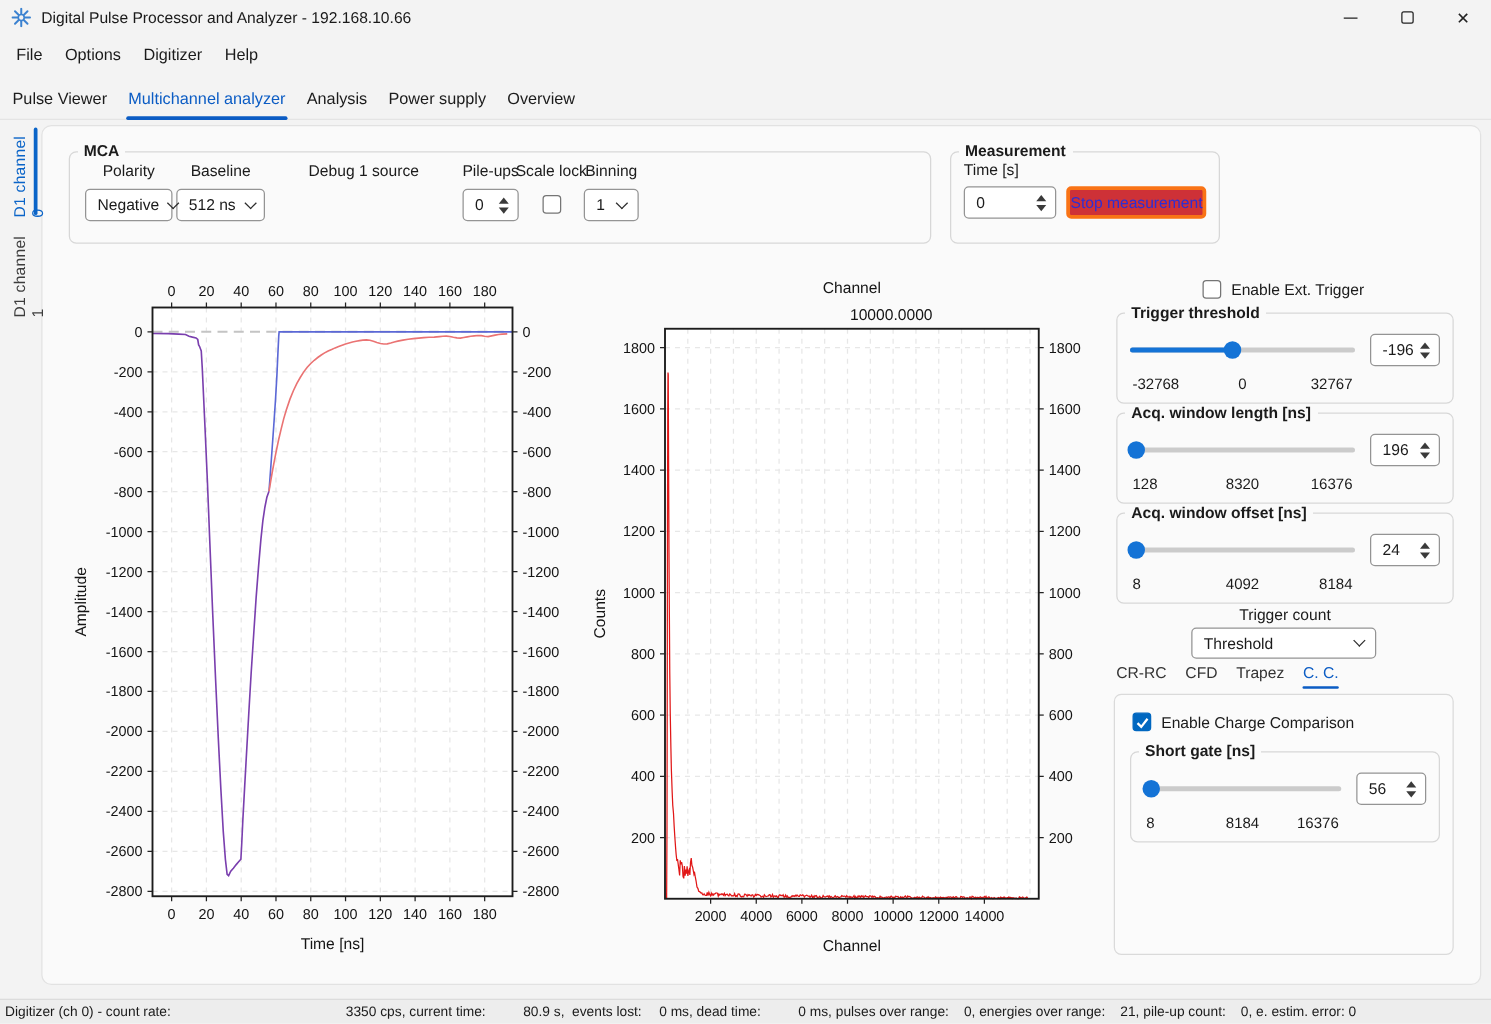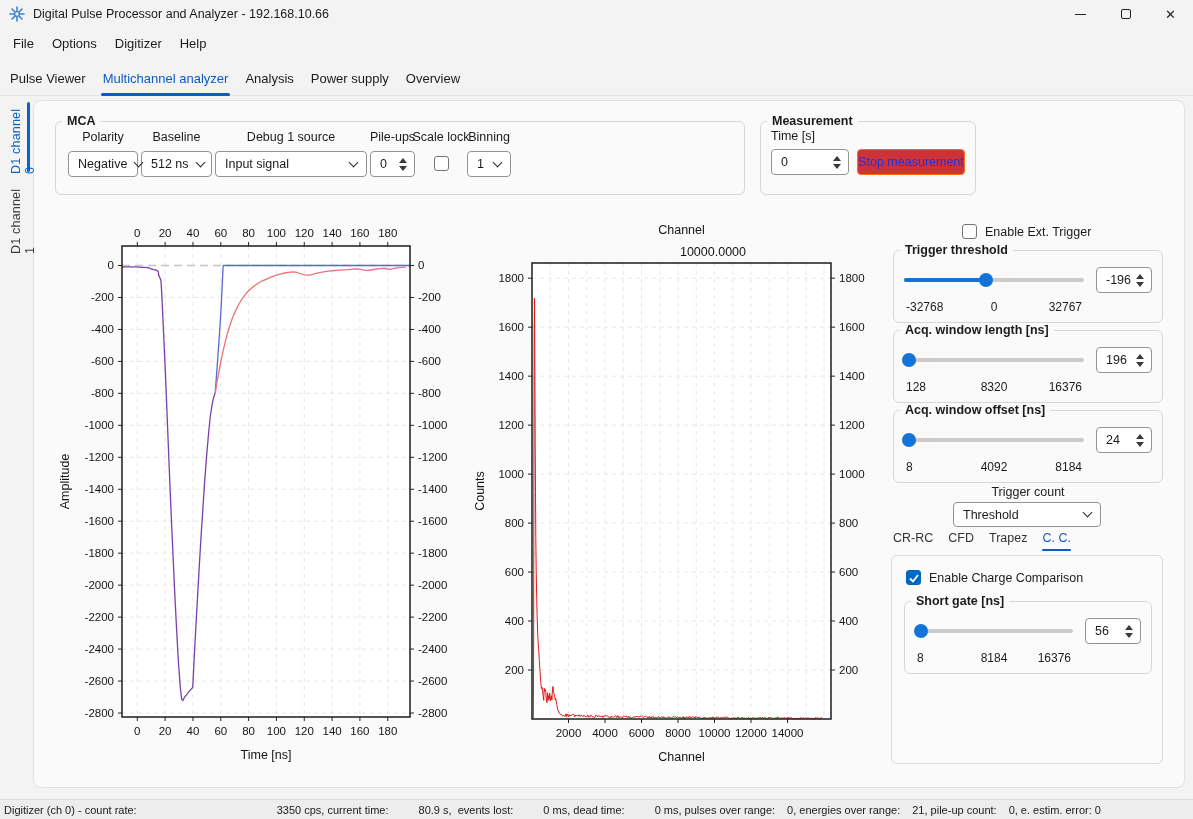--- a/index.html
+++ b/index.html
@@ -61,21 +61,21 @@
   .sl-labels .m { position:absolute; left:50%; transform:translateX(-50%); }
   .sl-labels .r { position:absolute; right:2px; }
   .spin.small { width:56px; flex:none; }
   
   .subtabs { position:absolute; left:893px; top:531px; display:flex; gap:15px; font-size:12.5px; color:#333; }
   .subtab { position:relative; padding-bottom:4px; }
   .subtab.active { color:#0b5cc4; }
   .subtab.active::after { content:""; position:absolute; left:0; right:0; bottom:-2px; height:2.5px; background:#0b5cc4; border-radius:2px; }
   .cc-box { position:absolute; left:891px; top:555px; width:272px; height:209px; border:1px solid #dadada; border-radius:6px; background:#fbfbfb; }
   
-  .stop-btn { height:26px; flex:1; background:#ce3137; border:1px solid #f97316; border-radius:4px; color:#2d2fd4; font-size:12.5px; display:flex; align-items:center; justify-content:center; white-space:nowrap; }
+  .stop-btn { height:26px; flex:1; background:#ce3137; border:3px solid #f97316; border-radius:4px; color:#2d2fd4; font-size:12.5px; display:flex; align-items:center; justify-content:center; white-space:nowrap; }
   
   .statusbar { position:absolute; left:0; bottom:0; width:1193px; height:20px; background:#ededed; border-top:1px solid #dcdcdc; display:flex; align-items:center; font-size:11px; color:#1a1a1a; white-space:pre; }
   .statusbar span { display:inline-block; }
   
   svg.chart { position:absolute; }
   #chart0 { left:55px; top:220px; }
   #chart1 { left:460px; top:220px; }
   svg text { font-family:"Liberation Sans", sans-serif; }
 </style>
 </head>
@@ -141,24 +141,20 @@
     </div>
     <div class="col" style="width:71px;">
       <span class="col-label">Baseline</span>
       <div class="dd" style="width:71px;">
         <span>512 ns</span>
         <span class="chev"></span>
       </div>
     </div>
     <div class="col" style="width:152px;">
       <span class="col-label">Debug 1 source</span>
-      <div class="dd" style="width:152px;">
-        <span>Input signal</span>
-        <span class="chev"></span>
-      </div>
     </div>
     <div class="col" style="width:45px;">
       <span class="col-label">Pile-ups</span>
       <div class="spin" style="width:45px;">
         <span>0</span>
         <span class="arrs">
             <span class="arr-up"></span>
             <span class="arr-dn"></span>
           </span>
       </div>
@@ -542,18 +538,18 @@
         <span class="r">16376</span>
       </div>
     </div>
   </fieldset>
 </div>
 
 <div class="statusbar">
   <span style="margin-left:4px">Digitizer (ch 0) - count rate:</span>
   <span style="margin-left:140px">3350 cps, current time:</span>
   <span style="margin-left:30px">80.9 s,  events lost:</span>
-  <span style="margin-left:30px">0 ms, dead time:</span>
+  <span style="margin-left:14px">0 ms, dead time:</span>
   <span style="margin-left:30px">0 ms, pulses over range:</span>
   <span style="margin-left:12px">0, energies over range:</span>
   <span style="margin-left:12px">21, pile-up count:</span>
   <span style="margin-left:12px">0, e. estim. error: 0</span>
 </div>
 
 </body></html>

